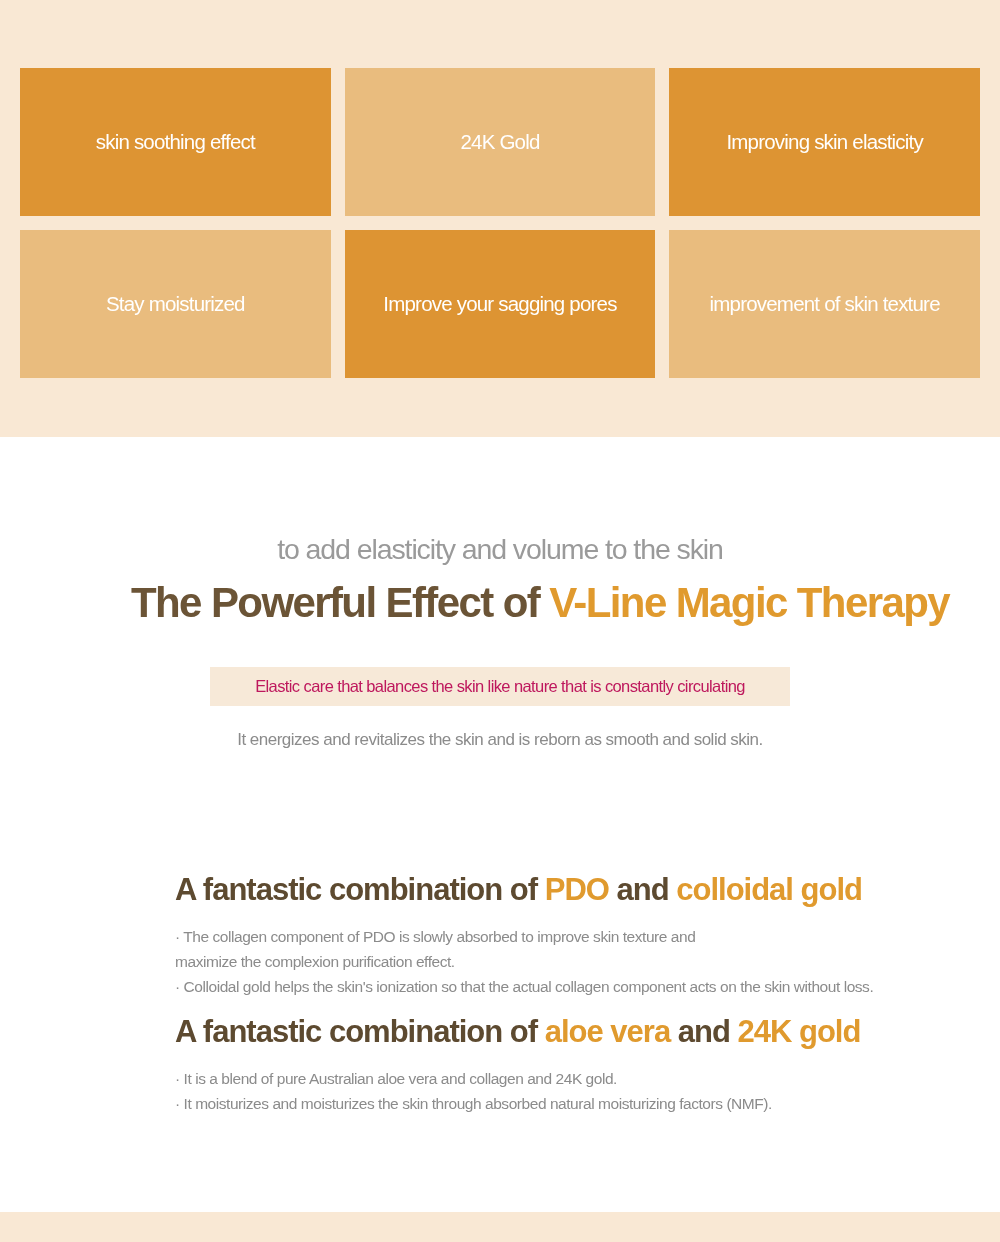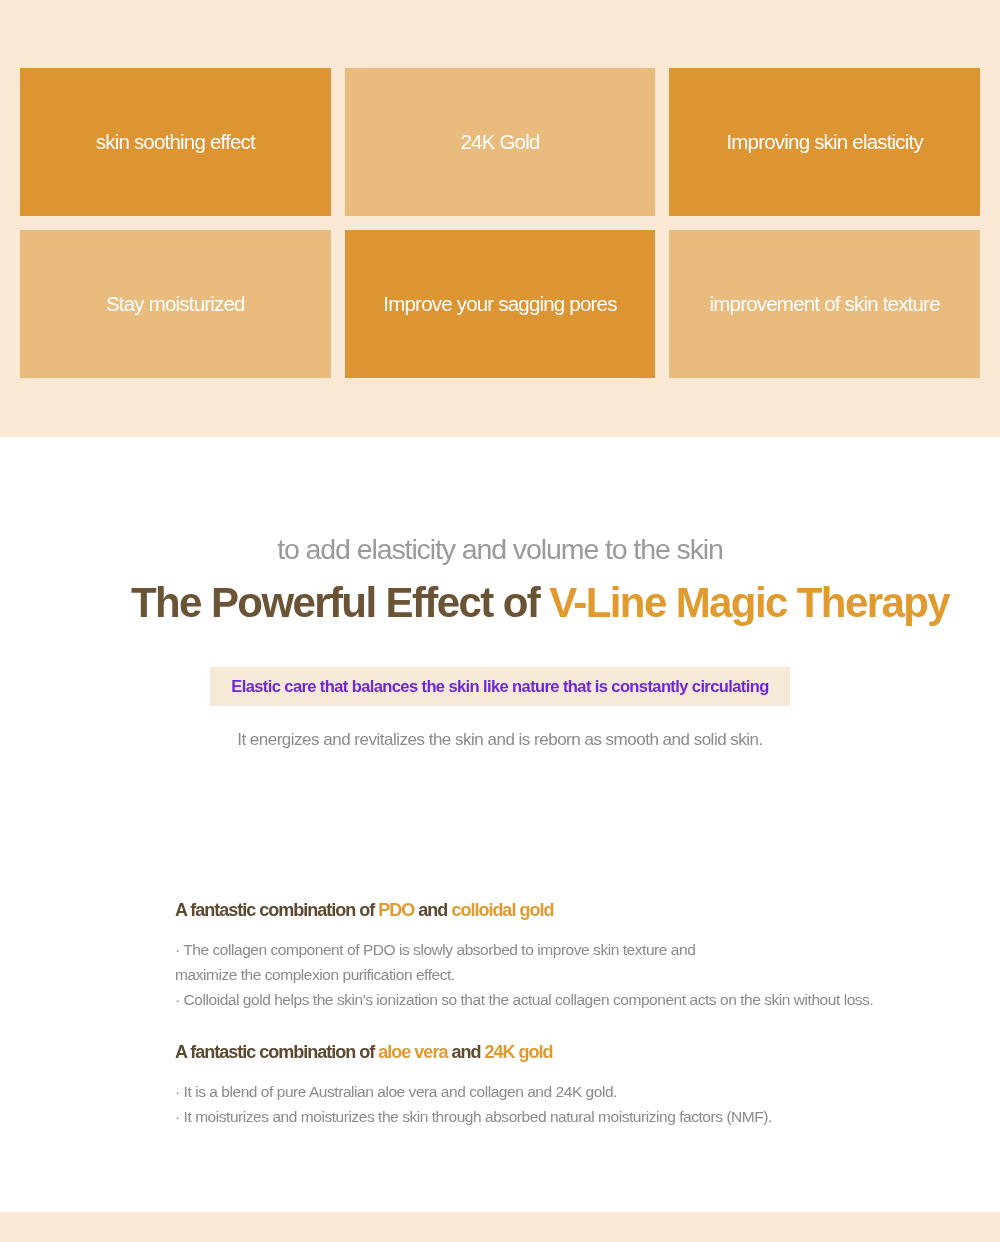--- a/index.html
+++ b/index.html
@@ -97,23 +97,22 @@
     top: 230px;
     width: 580px;
     height: 39px;
     background: #f7e9d8;
     display: flex;
     align-items: center;
     justify-content: center;
   }
   .tag-banner span {
     font-size: 16.5px;
-    color: #6d28d9;
+    color: #be185d;
     letter-spacing: -0.6px;
-    font-weight: bold;
   }
 
   .lead {
     position: absolute;
     left: 0;
     top: 290px;
     width: 1000px;
     text-align: center;
     font-size: 17px;
     color: #8b8b8b;
@@ -124,27 +123,26 @@
   
   .feature-block {
     position: absolute;
     left: 175px;
     width: 810px;
   }
   #feature-0 { top: 435px; }
   #feature-1 { top: 577px; }
 
   .feature-title {
-    font-size: 18px;
+    font-size: 31px;
     font-weight: 700;
     color: #5d4a30;
     letter-spacing: -1px;
     margin-bottom: 16px;
     white-space: nowrap;
-    margin-top: 28px;
   }
   .feature-title .accent { color: #e09a2e; }
 
   .feature-lines {
     font-size: 15.5px;
     color: #8b8b8b;
     line-height: 25px;
     letter-spacing: -0.45px;
   }
   .feature-lines p { margin: 0; }

